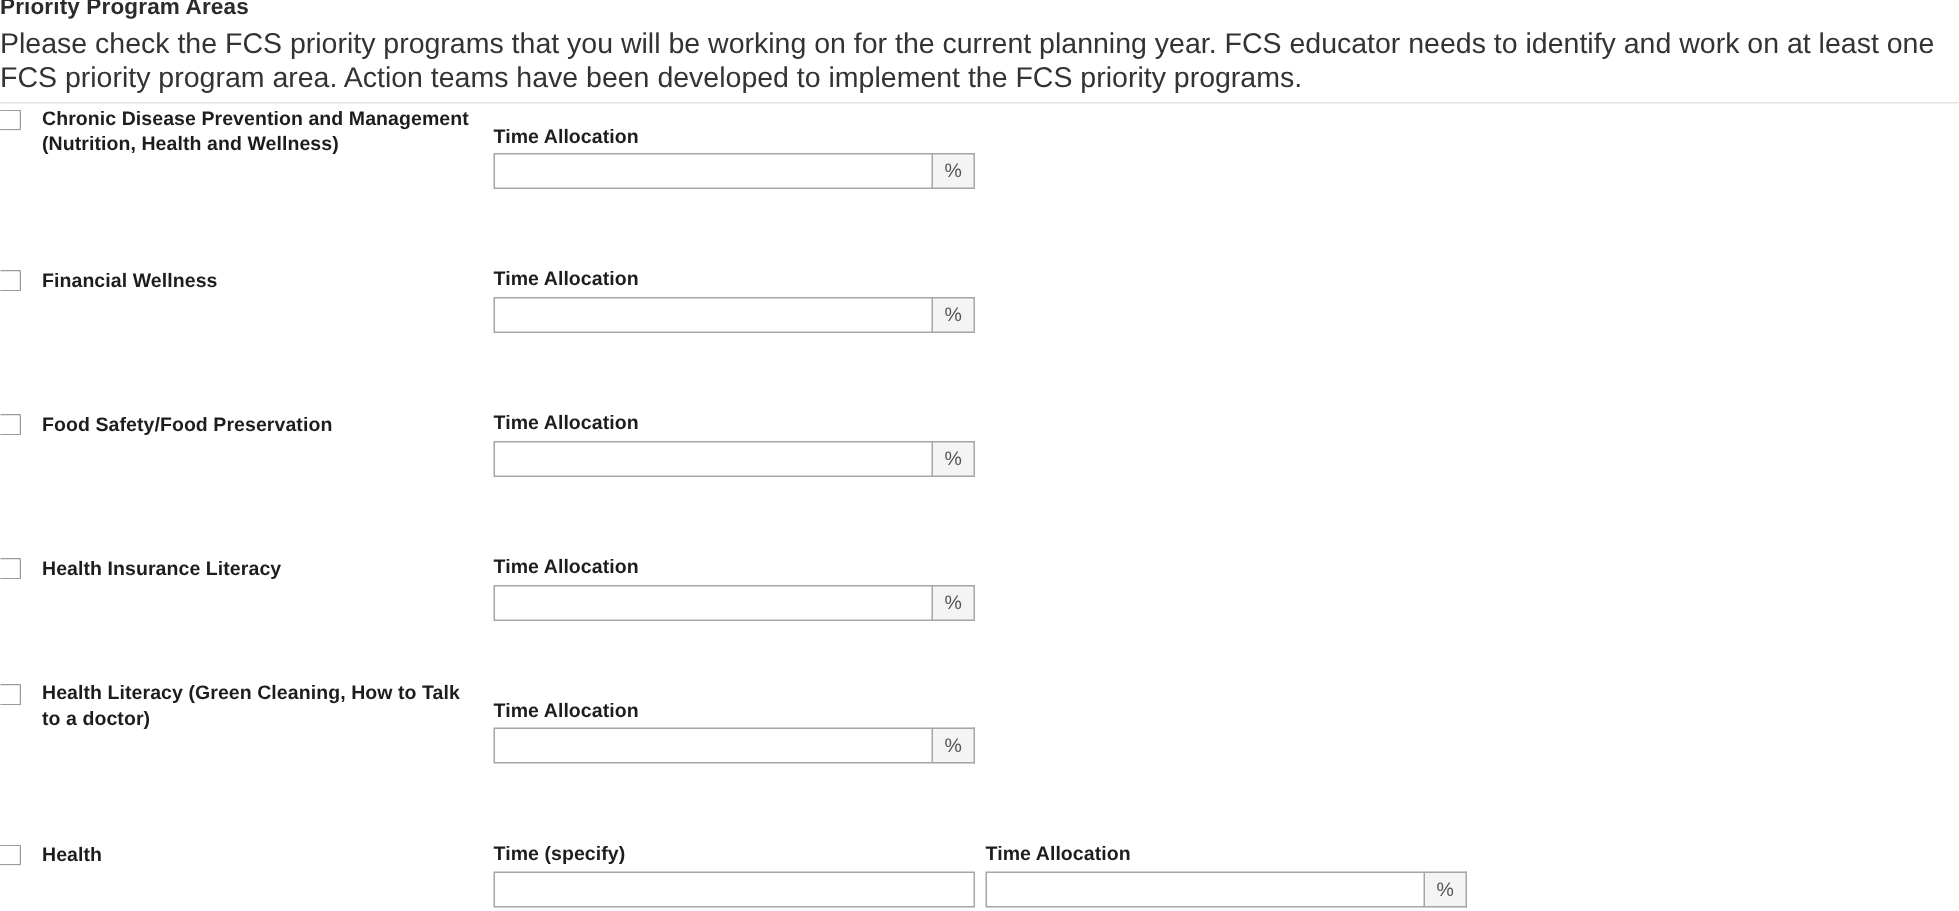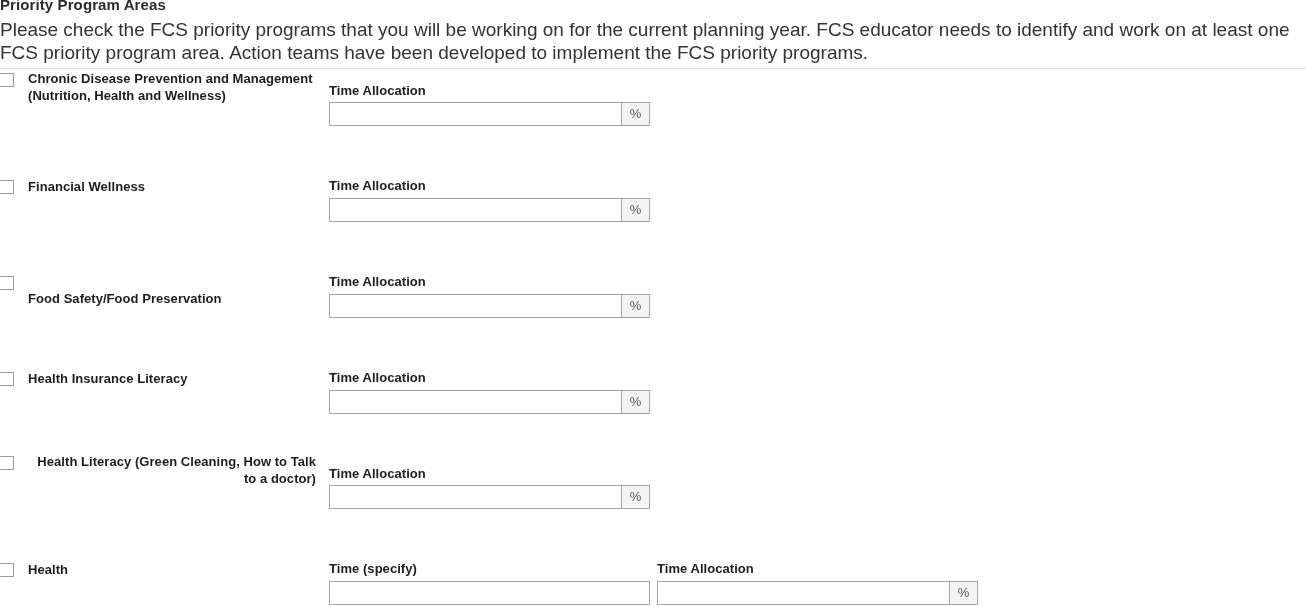--- a/index.html
+++ b/index.html
@@ -170,41 +170,41 @@
     <div class="opt-label" style="top:0px; width:292px;">Financial Wellness</div>
     <div class="field-label" style="left:329px; top:0px;">Time Allocation</div>
     <div class="input-group" style="left:329px; top:20px; width:321px;">
       <input class="txt" type="text" value="" style="">
       <span class="addon">%</span>
     </div>
   </div>
 
   <div class="row" style="top:274px;">
     <div class="checkbox" style="top:2px;"></div>
-    <div class="opt-label" style="top:16px; width:292px;">Food Safety/Food Preservation</div>
+    <div class="opt-label" style="top:0px; width:292px;">Food Safety/Food Preservation</div>
     <div class="field-label" style="left:329px; top:0px;">Time Allocation</div>
     <div class="input-group" style="left:329px; top:20px; width:321px;">
       <input class="txt" type="text" value="" style="">
       <span class="addon">%</span>
     </div>
   </div>
 
   <div class="row" style="top:370px;">
     <div class="checkbox" style="top:2px;"></div>
     <div class="opt-label" style="top:0px; width:292px;">Health Insurance Literacy</div>
     <div class="field-label" style="left:329px; top:0px;">Time Allocation</div>
     <div class="input-group" style="left:329px; top:20px; width:321px;">
       <input class="txt" type="text" value="" style="">
       <span class="addon">%</span>
     </div>
   </div>
 
   <div class="row" style="top:453px;">
     <div class="checkbox" style="top:3px;"></div>
-    <div class="opt-label" style="top:0px; width:288px;text-align:right;">Health Literacy (Green Cleaning, How to Talk to a doctor)</div>
+    <div class="opt-label" style="top:0px; width:288px;">Health Literacy (Green Cleaning, How to Talk to a doctor)</div>
     <div class="field-label" style="left:329px; top:13px;">Time Allocation</div>
     <div class="input-group" style="left:329px; top:32px; width:321px;">
       <input class="txt" type="text" value="" style="">
       <span class="addon">%</span>
     </div>
   </div>
 
   <div class="row" style="top:561px;">
     <div class="checkbox" style="top:2px;"></div>
     <div class="opt-label" style="top:0px; width:292px;">Health</div>

